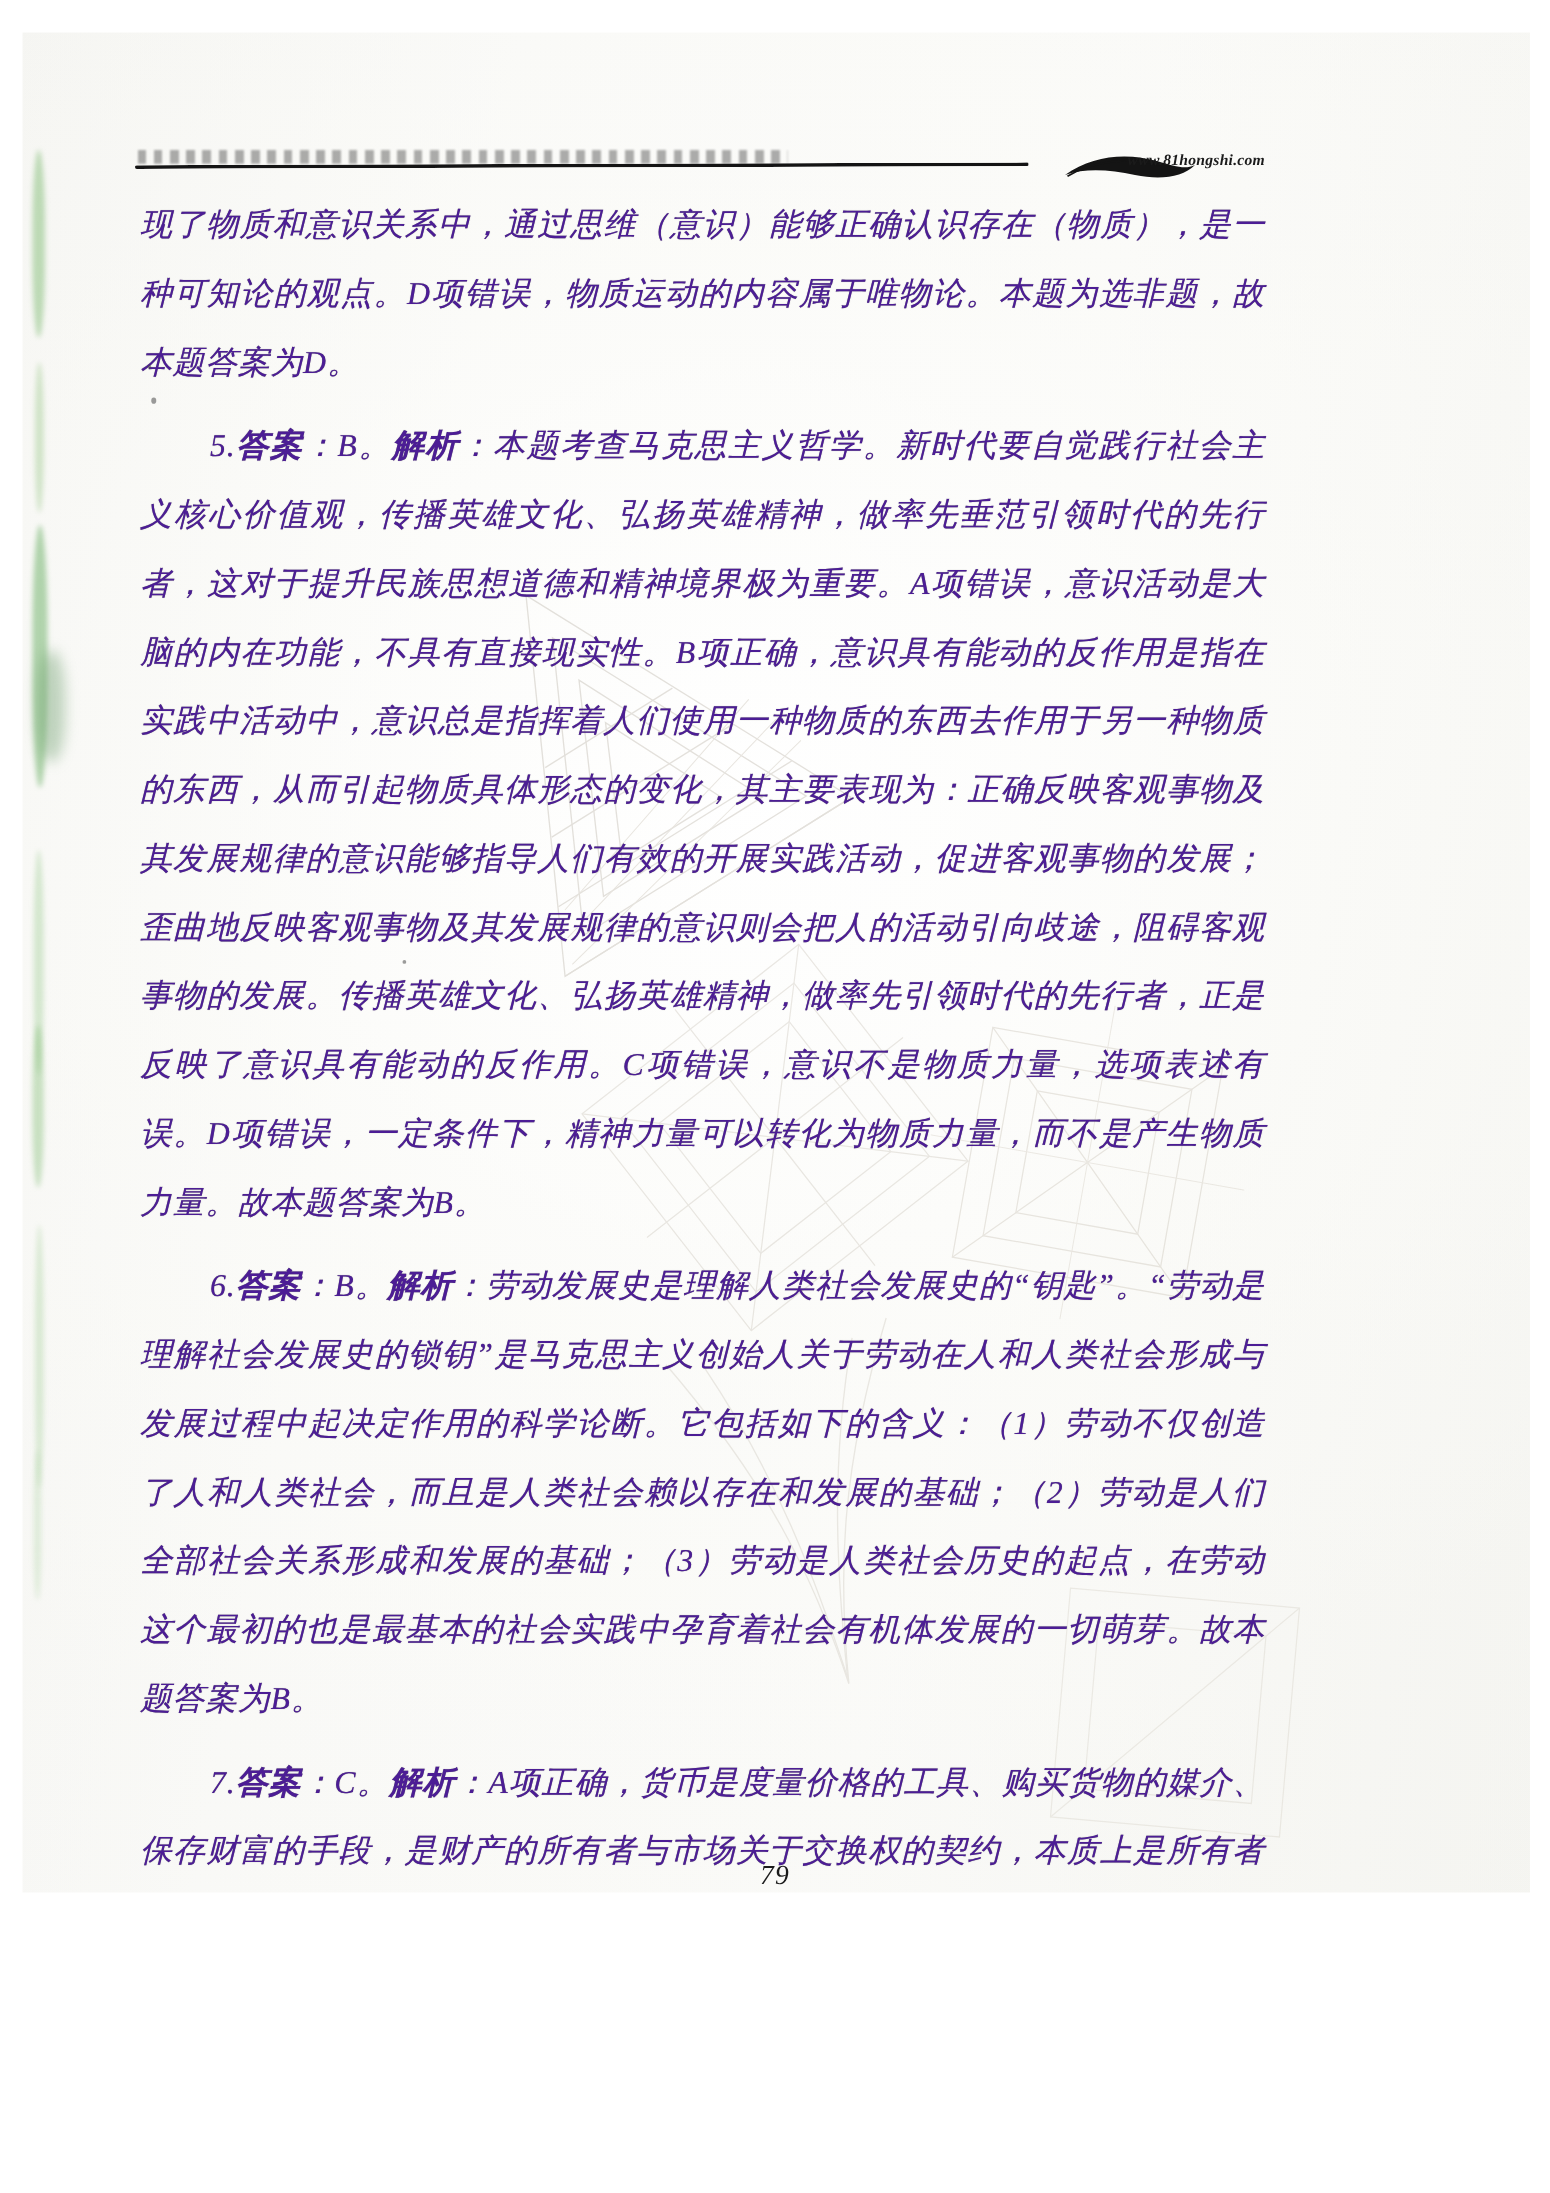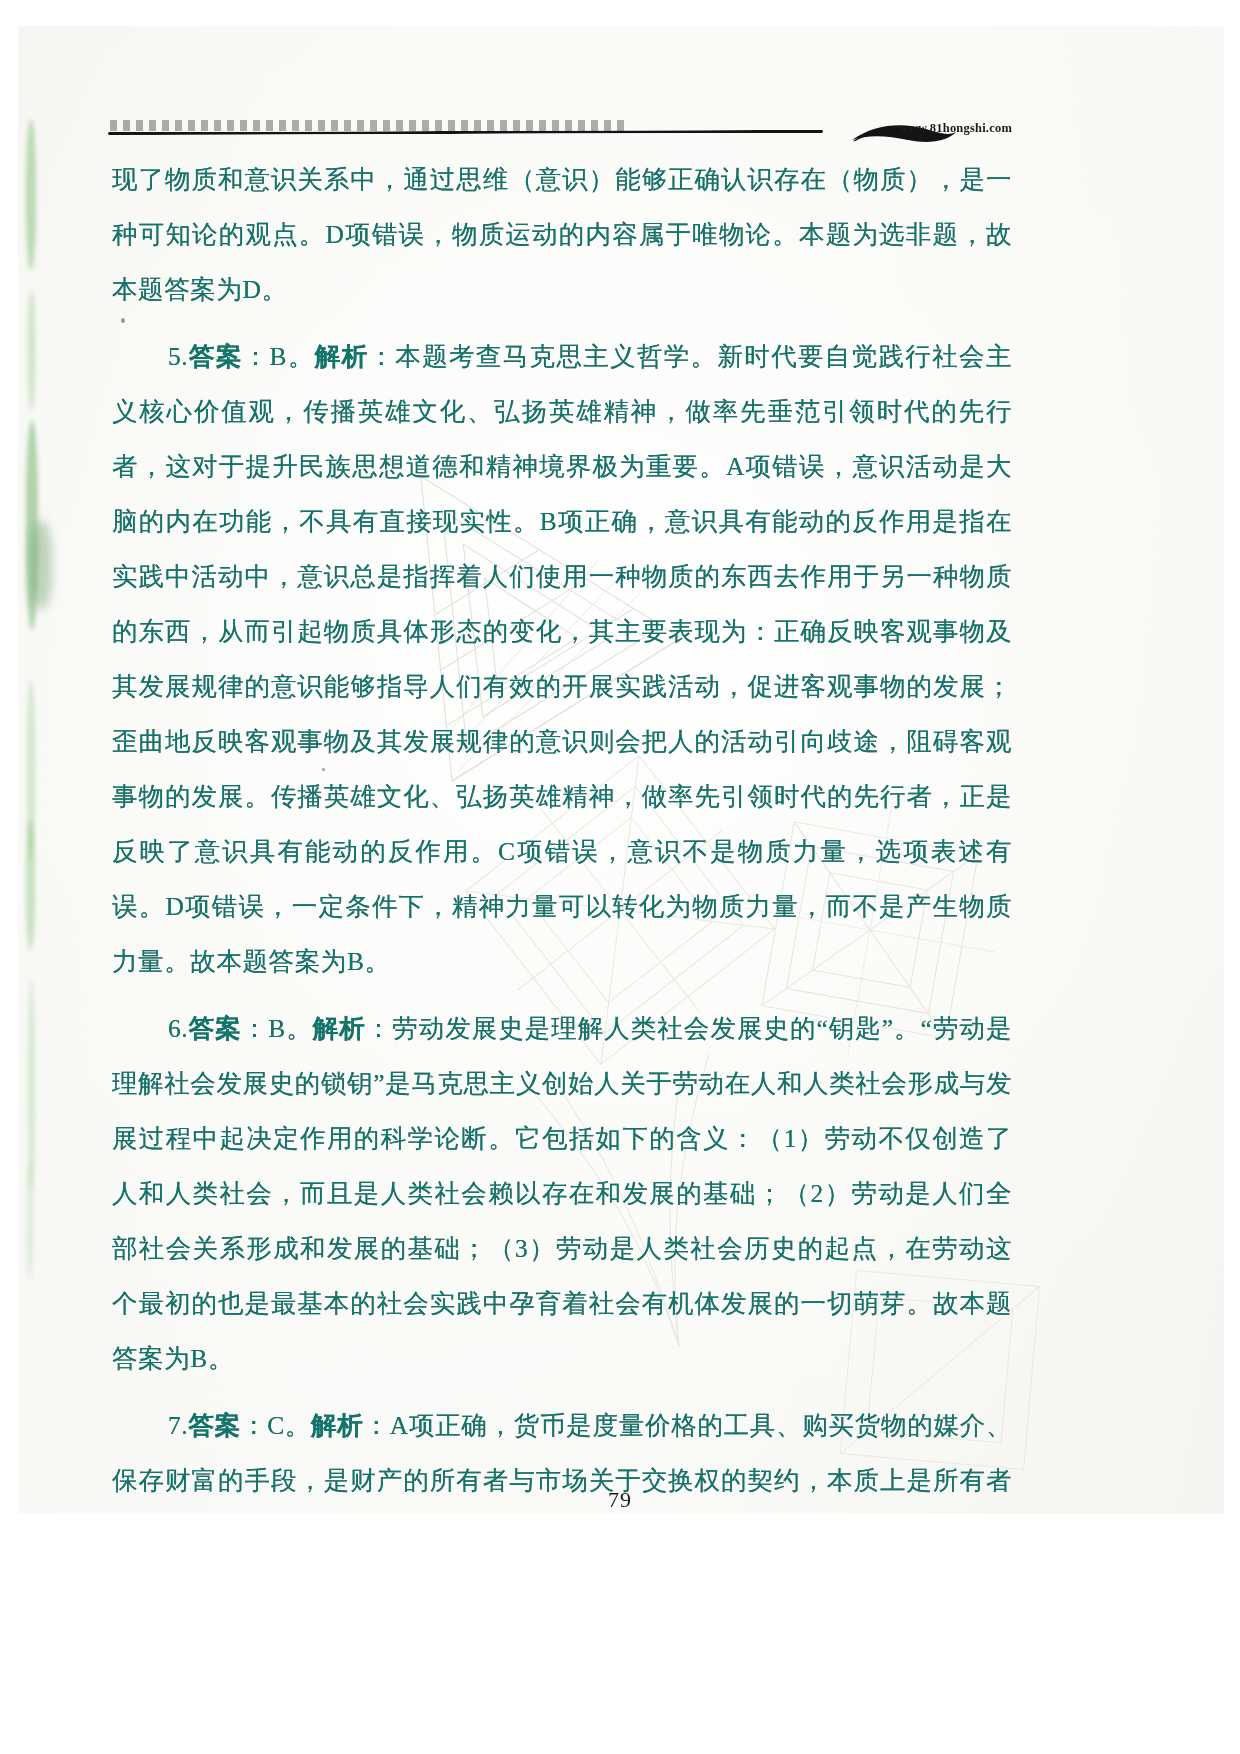--- a/index.html
+++ b/index.html
@@ -13,20 +13,21 @@
   }
 
   
   .page {
     position: relative;
     width: 1240px;
     height: 1536px;
     margin: 0 auto;
     overflow: hidden;
     background: #fbfbf9;
+    font-style: italic;
   }
 
   
   .paper-tone {
     position: absolute;
     inset: 0;
     background:
       radial-gradient(ellipse 70% 55% at 48% 42%, rgba(255,255,255,0.95) 0%, rgba(250,250,247,0.6) 55%, rgba(240,240,236,0.25) 100%),
       linear-gradient(100deg, #f7f7f4 0%, #fcfcfa 28%, #fdfdfb 62%, #f6f6f2 100%);
     pointer-events: none;
@@ -127,21 +128,21 @@
   .body-col {
     position: absolute;
     left: 112px;
     top: 152px;
     width: 900px;
   }
   .para {
     font-family: "Liberation Serif", "DejaVu Serif", serif;
     font-size: 25.5px;
     line-height: 55px;
-    color: #0f766e;
+    color: #4c1d95;
     text-align: justify;
     text-justify: inter-character;
     letter-spacing: 0.6px;
     margin: 0;
     
     text-shadow: 0 0 0.6px rgba(0,0,0,0.55);
   }
   .para + .para { margin-top: 0; }
   .para.indent { text-indent: 56px; }
   .para.spaced { margin-top: 12px; }

